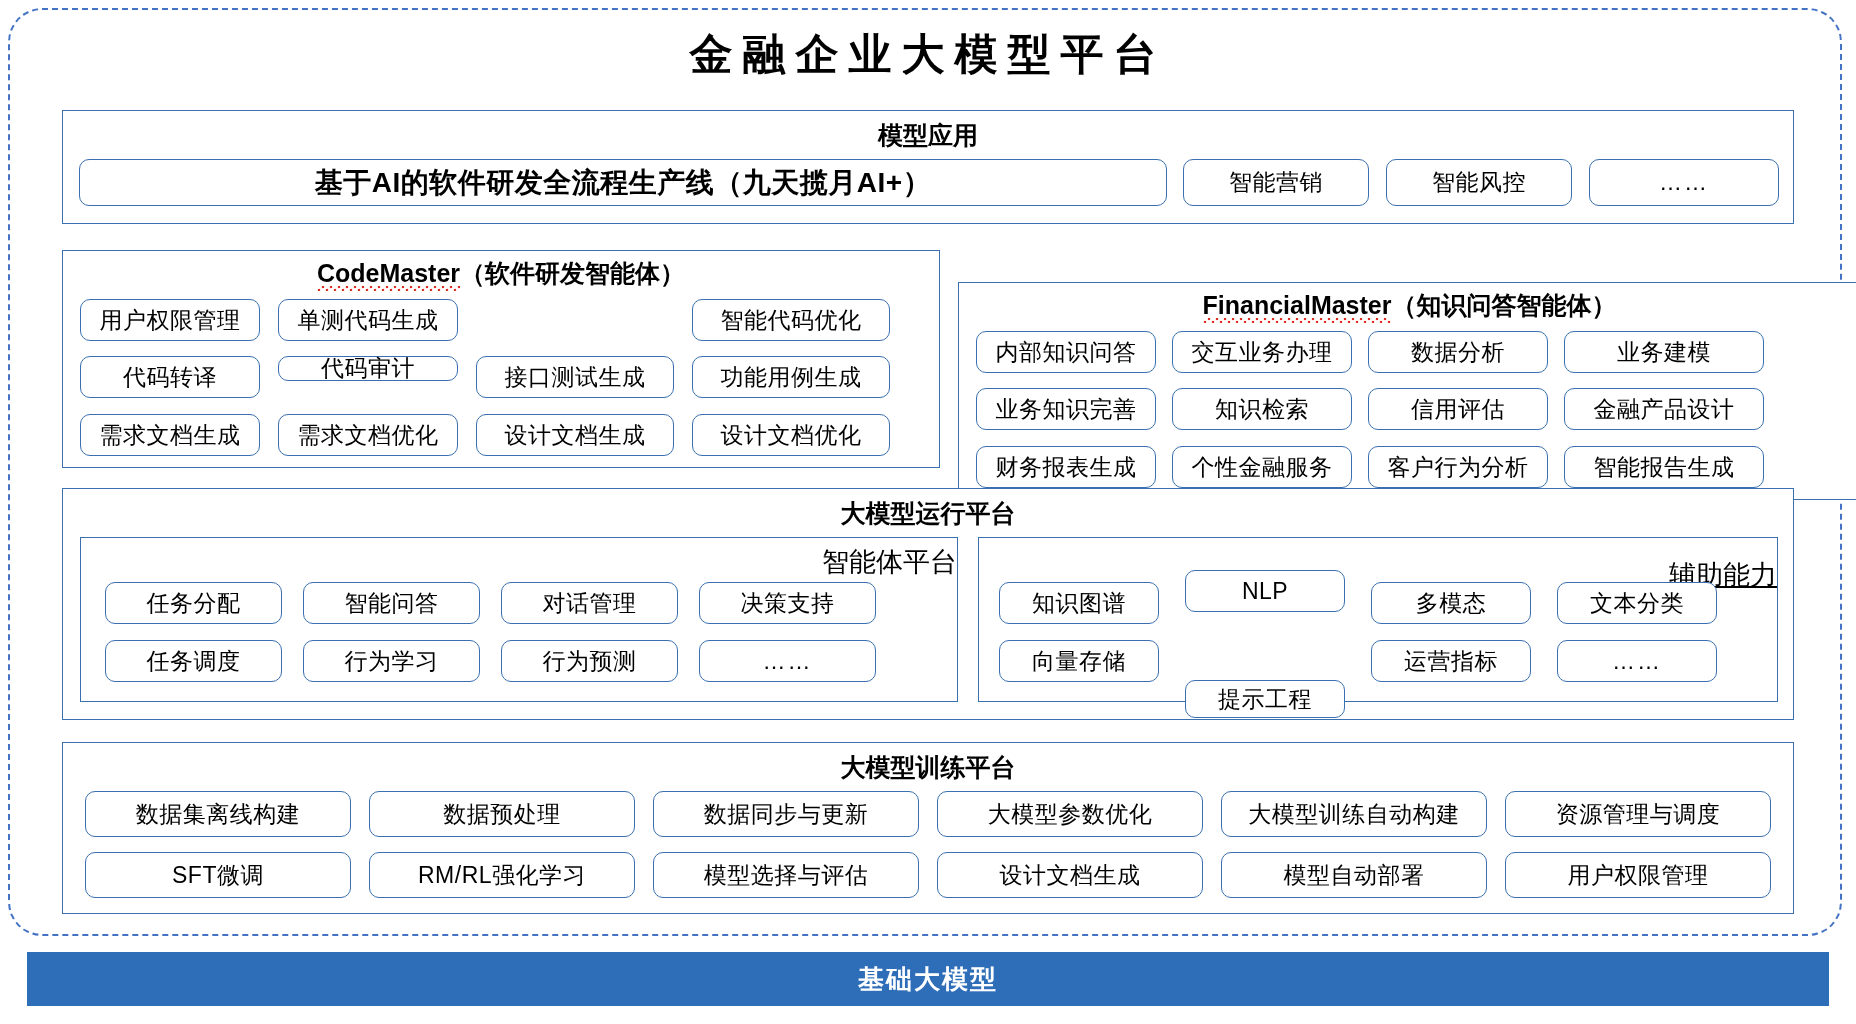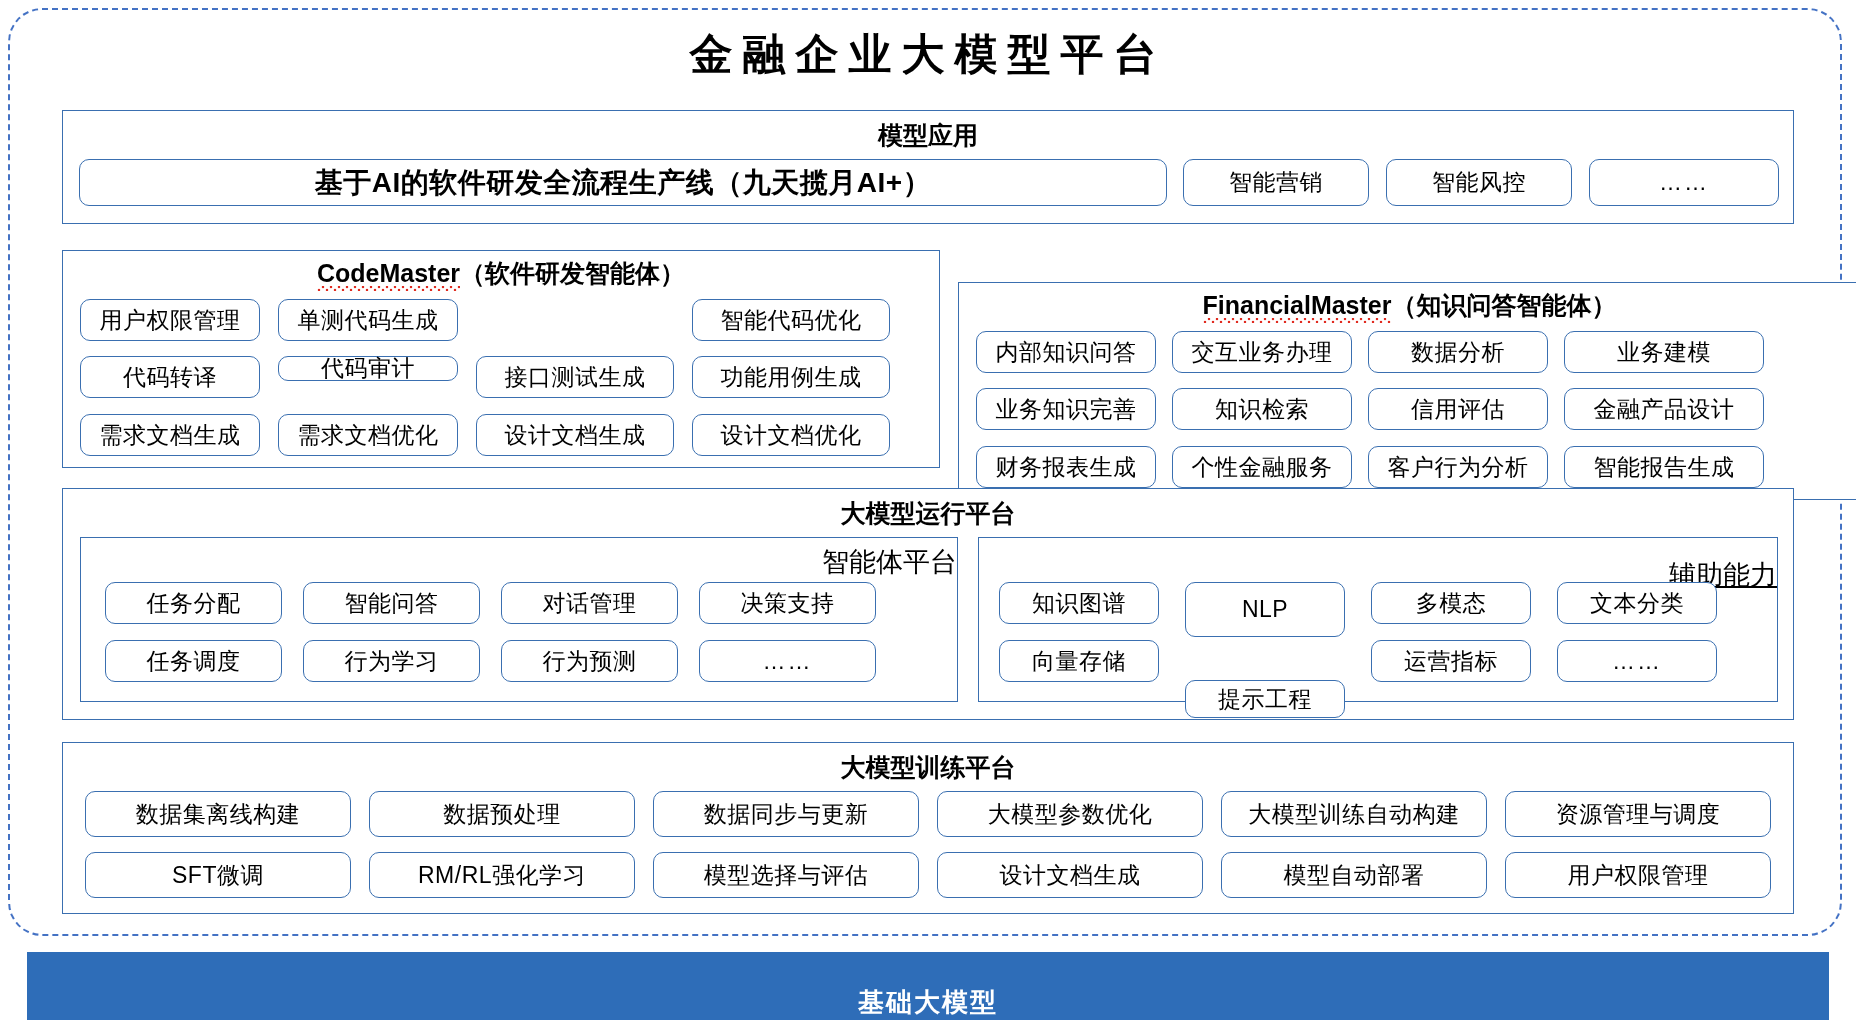--- a/index.html
+++ b/index.html
@@ -93,23 +93,23 @@
     font-weight:700;
     font-size:28px;
     letter-spacing:0.5px;
   }
   .chip.dots{letter-spacing:2px;}
 
   
   .base-band{
     position:absolute;
     left:27px;top:952px;
-    width:1802px;height:68px;
+    width:1802px;height:54px;
     background:#2E6DB8;
-    display:flex;align-items:flex-end;justify-content:center;
+    display:flex;align-items:center;justify-content:center;
     color:#ffffff;
     font-size:26px;
     font-weight:700;
     letter-spacing:2px;
   }
 </style>
 </head>
 <body>
 
 <div class="canvas">
@@ -178,21 +178,21 @@
       <div class="chip" style="left:618px;top:44px;width:177px;height:42px;">决策支持</div>
       <div class="chip" style="left:24px;top:102px;width:177px;height:42px;">任务调度</div>
       <div class="chip" style="left:222px;top:102px;width:177px;height:42px;">行为学习</div>
       <div class="chip" style="left:420px;top:102px;width:177px;height:42px;">行为预测</div>
       <div class="chip dots" style="left:618px;top:102px;width:177px;height:42px;">……</div>
     </div>
 
     <div class="panel" style="left:915px;top:48px;width:800px;height:165px;">
       <div class="panel-title small" style="top:19px;text-decoration:underline;">辅助能力</div>
       <div class="chip" style="left:20px;top:44px;width:160px;height:42px;">知识图谱</div>
-      <div class="chip" style="left:206px;top:44px;width:160px;height:55px;">NLP</div>
+      <div class="chip" style="left:206px;top:32px;width:160px;height:42px;">NLP</div>
       <div class="chip" style="left:392px;top:44px;width:160px;height:42px;">多模态</div>
       <div class="chip" style="left:578px;top:44px;width:160px;height:42px;">文本分类</div>
       <div class="chip" style="left:20px;top:102px;width:160px;height:42px;">向量存储</div>
       <div class="chip" style="left:206px;top:102px;width:160px;height:38px;margin-top:40px;">提示工程</div>
       <div class="chip" style="left:392px;top:102px;width:160px;height:42px;">运营指标</div>
       <div class="chip dots" style="left:578px;top:102px;width:160px;height:42px;">……</div>
     </div>
   </div>
 
   <div class="panel" style="left:62px;top:742px;width:1732px;height:172px;">

